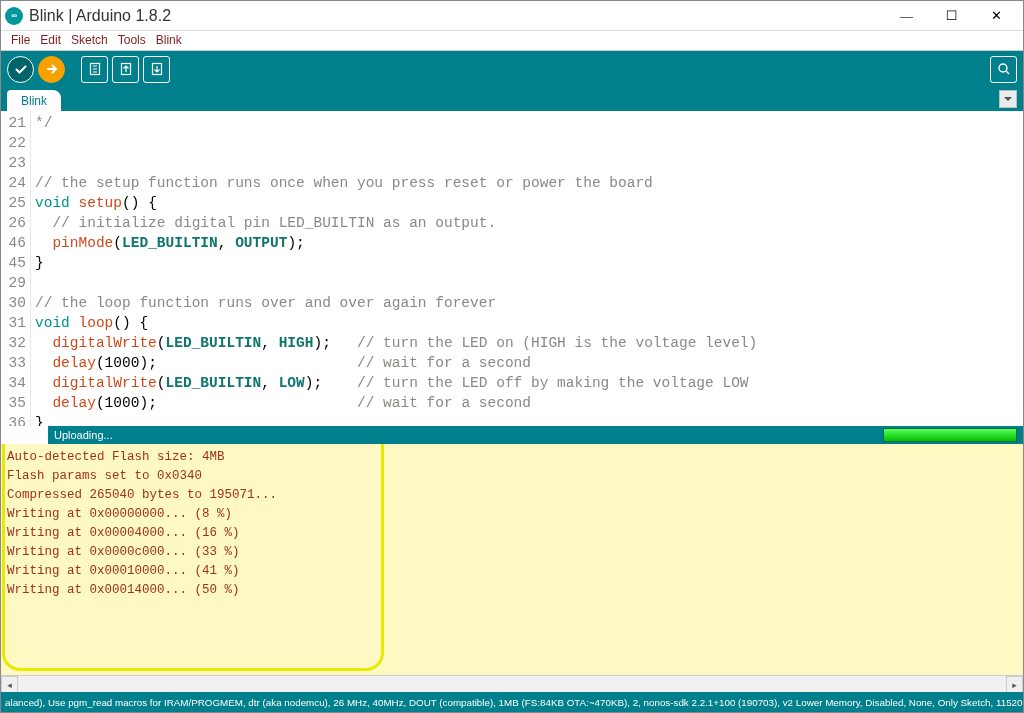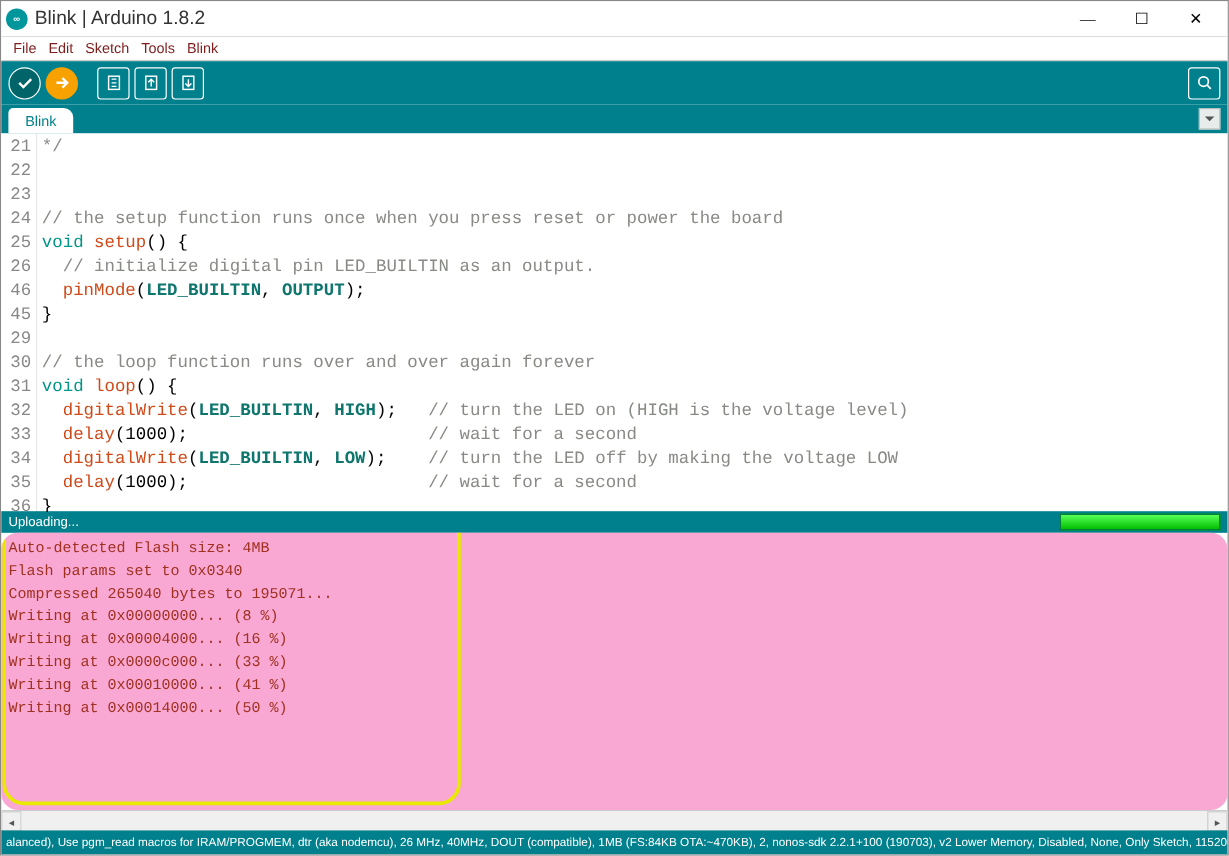--- a/index.html
+++ b/index.html
@@ -22,23 +22,23 @@
   .tabbar { height: 24px; background: #00808C; display: flex; align-items: flex-end; padding-left: 6px; position:relative; }
   .tab { background: #fff; color: #00808C; font-size: 12px; padding: 4px 14px 3px 14px; border-top-left-radius: 4px; border-top-right-radius: 8px; cursor:pointer; }
   .tab-dropdown { position:absolute; right:6px; top:3px; width:18px; height:18px; background:#e8edec; border:1px solid #b8c0c0; display:flex; align-items:center; justify-content:center; cursor:pointer; }
   .editor { flex: 0 0 auto; height: 315px; background: #fff; display: flex; font-family: Consolas, "Courier New", monospace; font-size: 14.5px; line-height: 20px; overflow:hidden; }
   .gutter { width: 30px; text-align: right; color: #888; padding: 2px 4px 2px 0; background:#fff; border-right: 1px solid #e8e8e8; white-space:pre; }
   .code { flex:1; padding: 2px 0 2px 4px; white-space: pre; color: #000; overflow-x:auto; }
   .kw { color:#009688; }
   .fn { color:#cf4a19; }
   .const { color:#0f766e;font-weight:bold; }
   .comment { color:#888a85; }
-  .statusbar-top { height: 18px; background: #00808C; color: #fff; font-size: 11px; padding: 2px 6px; display:flex; align-items:center; position:relative; }
+  .statusbar-top { height: 18px; background: #00808C; color: #fff; font-size: 11px; padding: 2px 6px; display:flex; align-items:center; position:relative;margin-left:47px; }
   .progress { position:absolute; right:6px; top:2px; width:134px; height:14px; border:1px solid #064; background:#00e010; background-image: linear-gradient(to bottom, #5aff5a, #00c000); }
-  .console { flex:1; background: #f9a8d4; color: #a03020; font-family: Consolas, "Courier New", monospace; font-size: 12.5px; line-height: 19px; padding: 4px 6px; position:relative; overflow-x:auto; overflow-y:hidden;border-radius:14px; }
+  .console { flex:1; background: #fef9c3; color: #a03020; font-family: Consolas, "Courier New", monospace; font-size: 12.5px; line-height: 19px; padding: 4px 6px; position:relative; overflow-x:auto; overflow-y:hidden; }
   .console .ln { white-space: pre; }
   .highlight-box { position:absolute; left:1px; top:-17px; right:639px; bottom:4px; border:3px solid #e8e800; border-radius:18px; pointer-events:none; }
   .hscroll { height: 17px; background: #f0f0f0; display:flex; border-top:1px solid #ccc; }
   .hscroll .arrow { width:17px; height:17px; display:flex; align-items:center; justify-content:center; background:#f0f0f0; border:1px solid #ccc; cursor:pointer; font-size:9px; color:#555; }
   .hscroll .track { flex:1; background:#f0f0f0; }
   .bottom-status { height: 20px; background: #00808C; color: #fff; font-size: 9.8px; display:flex; align-items:center; padding:0 4px; overflow:hidden; white-space:nowrap; }
 </style>
 </head>
 <body>
 

